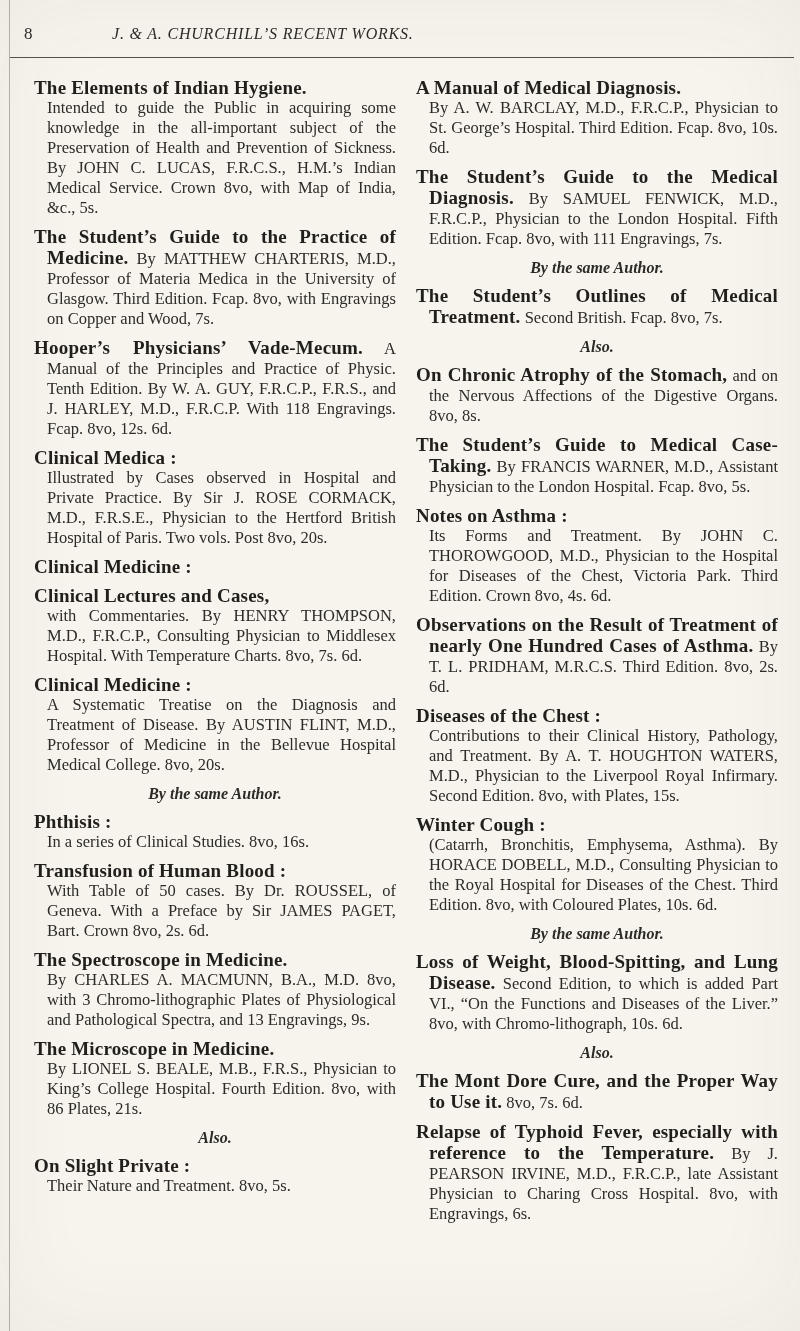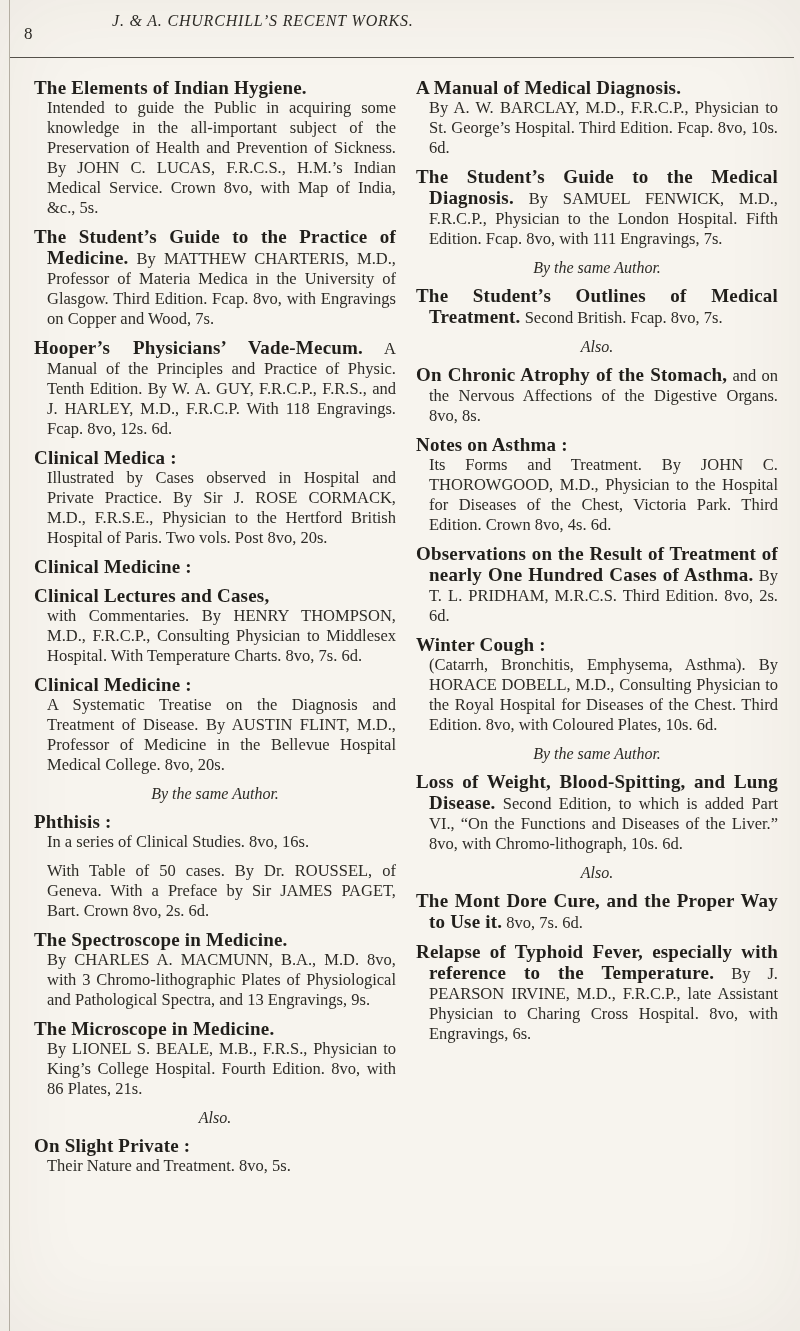--- a/index.html
+++ b/index.html
@@ -22,21 +22,21 @@
     position:relative;
     height:58px;
     margin:0 6px 0 10px;
     border-bottom:1px solid #55514a;
   }
   .page-number {
     position:absolute; left:14px; top:24px;
     font-size:17px;
   }
   .running-title {
-    position:absolute; left:102px; top:12px;
+    position:absolute; left:102px; top:25px;
     font-style:italic;
     font-size:16px;
     letter-spacing:0.8px;
     white-space:nowrap;
   }
   .columns {
     display:flex;
     gap:20px;
     padding:20px 22px 0 34px;
   }
@@ -56,20 +56,21 @@
     color:#211f1b;
   }
   .entry .title.block { display:block; }
   .entry .body.block { display:block; text-indent:0; }
   .note {
     text-align:center;
     font-style:italic;
     font-size:16px;
     line-height:20px;
     margin:1px 0 8px;
+    font-weight:bold;
   }
 </style>
 </head>
 <body>
 
 <div class="sheet">
   <div class="edge-line"></div>
 
   <div class="header">
     <span class="page-number">8</span>
@@ -98,20 +99,21 @@
         <p class="entry">
           <span class="title block">Clinical Medicine :</span>
           <span class="body block">A Systematic Treatise on the Diagnosis and Treatment of Disease. By AUSTIN FLINT, M.D., Professor of Medicine in the Bellevue Hospital Medical College. 8vo, 20s.</span>
         </p>
         <div class="note">By the same Author.</div>
         <p class="entry">
           <span class="title block">Phthisis :</span>
           <span class="body block">In a series of Clinical Studies. 8vo, 16s.</span>
         </p>
         <p class="entry">
+          <span class="title block">Transfusion of Human Blood :</span>
           <span class="body block">With Table of 50 cases. By Dr. ROUSSEL, of Geneva. With a Preface by Sir JAMES PAGET, Bart. Crown 8vo, 2s. 6d.</span>
         </p>
         <p class="entry">
           <span class="title block">The Spectroscope in Medicine.</span>
           <span class="body block">By CHARLES A. MACMUNN, B.A., M.D. 8vo, with 3 Chromo-lithographic Plates of Physiological and Pathological Spectra, and 13 Engravings, 9s.</span>
         </p>
         <p class="entry">
           <span class="title block">The Microscope in Medicine.</span>
           <span class="body block">By LIONEL S. BEALE, M.B., F.R.S., Physician to King’s College Hospital. Fourth Edition. 8vo, with 86 Plates, 21s.</span>
         </p>
@@ -124,25 +126,30 @@
     <div class="col" id="col-right">
         <p class="entry">
           <span class="title block">A Manual of Medical Diagnosis.</span>
           <span class="body block">By A. W. BARCLAY, M.D., F.R.C.P., Physician to St. George’s Hospital. Third Edition. Fcap. 8vo, 10s. 6d.</span>
         </p>
         <p class="entry"><span class="title">The Student’s Guide to the Medical Diagnosis.</span><span class="body"> By SAMUEL FENWICK, M.D., F.R.C.P., Physician to the London Hospital. Fifth Edition. Fcap. 8vo, with 111 Engravings, 7s.</span></p>
         <div class="note">By the same Author.</div>
         <p class="entry"><span class="title">The Student’s Outlines of Medical Treatment.</span><span class="body"> Second British. Fcap. 8vo, 7s.</span></p>
         <div class="note">Also.</div>
         <p class="entry"><span class="title">On Chronic Atrophy of the Stomach,</span><span class="body"> and on the Nervous Affections of the Digestive Organs. 8vo, 8s.</span></p>
+        <p class="entry"><span class="title">The Student’s Guide to Medical Case-Taking.</span><span class="body"> By FRANCIS WARNER, M.D., Assistant Physician to the London Hospital. Fcap. 8vo, 5s.</span></p>
         <p class="entry">
           <span class="title block">Notes on Asthma :</span>
           <span class="body block">Its Forms and Treatment. By JOHN C. THOROWGOOD, M.D., Physician to the Hospital for Diseases of the Chest, Victoria Park. Third Edition. Crown 8vo, 4s. 6d.</span>
         </p>
         <p class="entry"><span class="title">Observations on the Result of Treatment of nearly One Hundred Cases of Asthma.</span><span class="body"> By T. L. PRIDHAM, M.R.C.S. Third Edition. 8vo, 2s. 6d.</span></p>
+        <p class="entry">
+          <span class="title block">Diseases of the Chest :</span>
+          <span class="body block">Contributions to their Clinical History, Pathology, and Treatment. By A. T. HOUGHTON WATERS, M.D., Physician to the Liverpool Royal Infirmary. Second Edition. 8vo, with Plates, 15s.</span>
+        </p>
         <p class="entry">
           <span class="title block">Winter Cough :</span>
           <span class="body block">(Catarrh, Bronchitis, Emphysema, Asthma). By HORACE DOBELL, M.D., Consulting Physician to the Royal Hospital for Diseases of the Chest. Third Edition. 8vo, with Coloured Plates, 10s. 6d.</span>
         </p>
         <div class="note">By the same Author.</div>
         <p class="entry"><span class="title">Loss of Weight, Blood-Spitting, and Lung Disease.</span><span class="body"> Second Edition, to which is added Part VI., “On the Functions and Diseases of the Liver.” 8vo, with Chromo-lithograph, 10s. 6d.</span></p>
         <div class="note">Also.</div>
         <p class="entry"><span class="title">The Mont Dore Cure, and the Proper Way to Use it.</span><span class="body"> 8vo, 7s. 6d.</span></p>
         <p class="entry"><span class="title">Relapse of Typhoid Fever, especially with reference to the Temperature.</span><span class="body"> By J. PEARSON IRVINE, M.D., F.R.C.P., late Assistant Physician to Charing Cross Hospital. 8vo, with Engravings, 6s.</span></p>
       </div>

